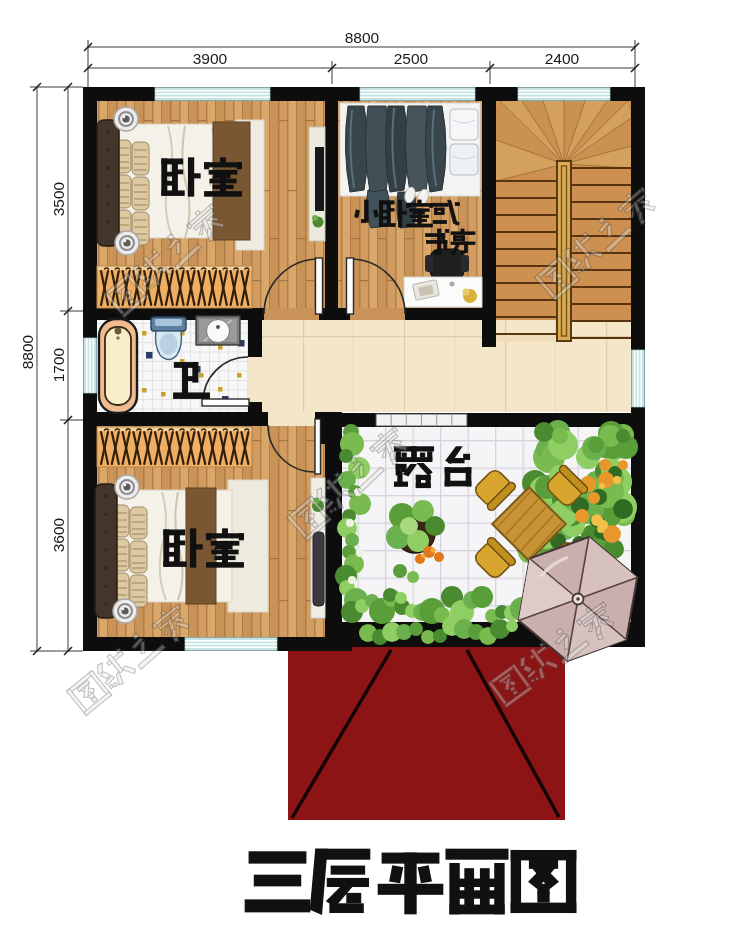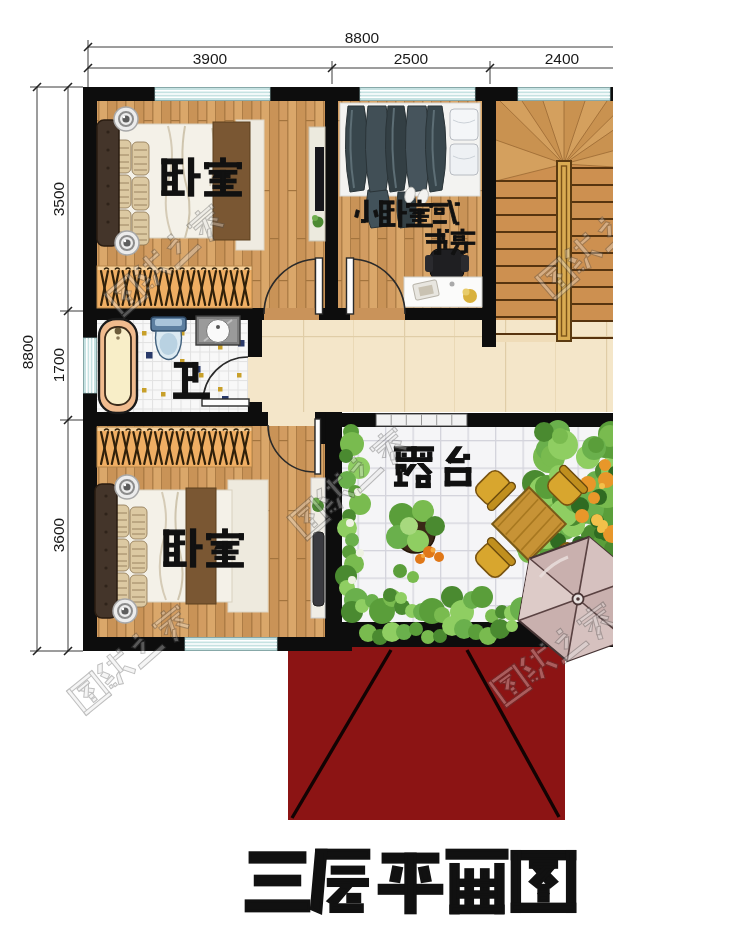--- a/index.html
+++ b/index.html
@@ -1,14 +1,14 @@
 <!DOCTYPE html>
 <html><head><meta charset="utf-8"><title>plan</title><style>
 html,body{margin:0;padding:0;background:#fff}
-#page{position:relative;width:613px;height:935px;background:#a16207;overflow:hidden;font-family:"Liberation Sans",sans-serif}
+#page{position:relative;width:750px;height:935px;background:#a16207;overflow:hidden;font-family:"Liberation Sans",sans-serif}
 </style></head><body>
 <div id="page">
 <svg width="750" height="935" viewBox="0 0 750 935" xmlns="http://www.w3.org/2000/svg">
 <defs>
 <g id="g-wo">
           <rect x="0" y="3" width="54" height="12"></rect>
           <rect x="0" y="3" width="12" height="94"></rect>
           <rect x="28" y="15" width="12" height="72"></rect>
           <rect x="12" y="38" width="16" height="9"></rect>
           <rect x="12" y="62" width="16" height="9"></rect>

